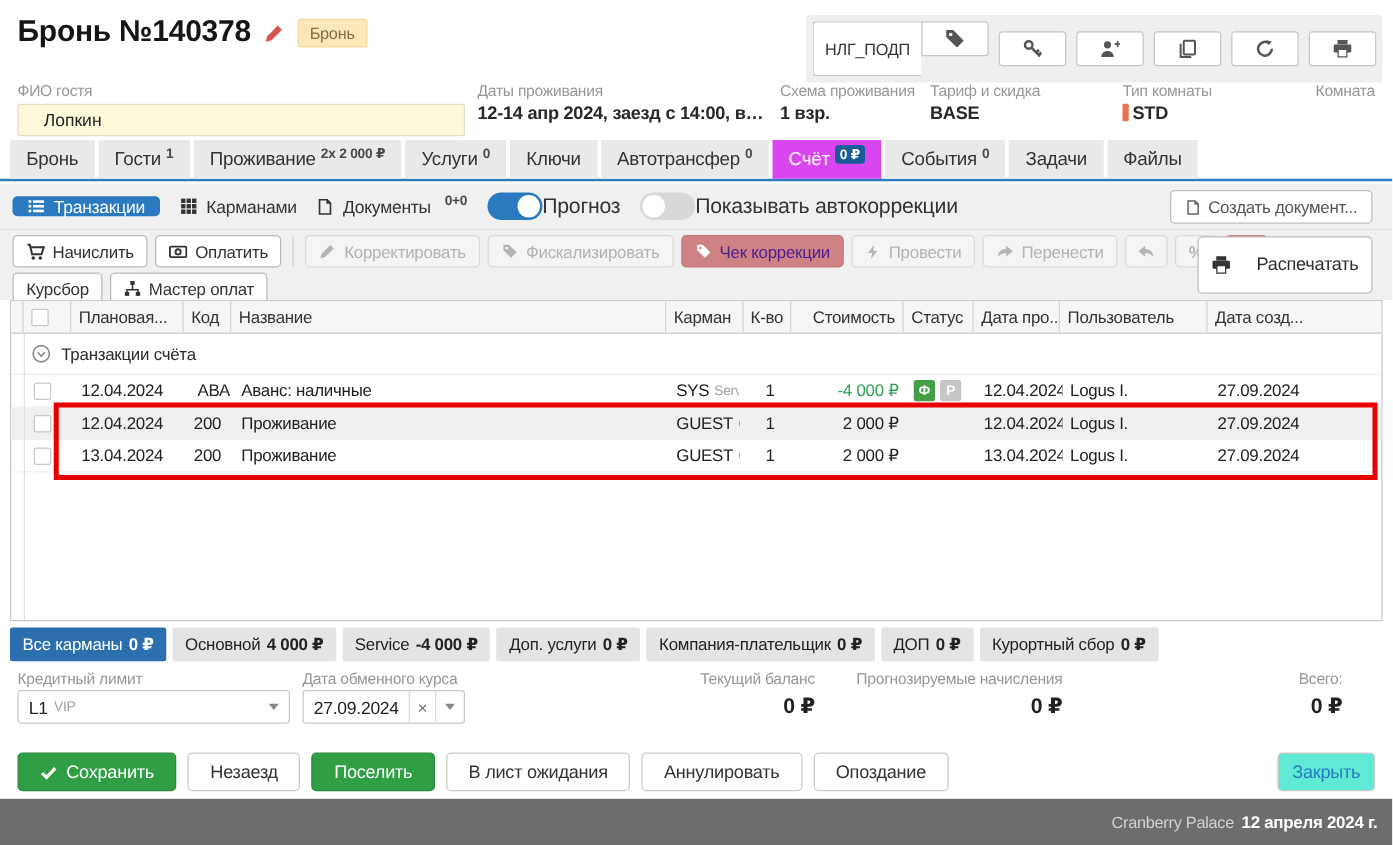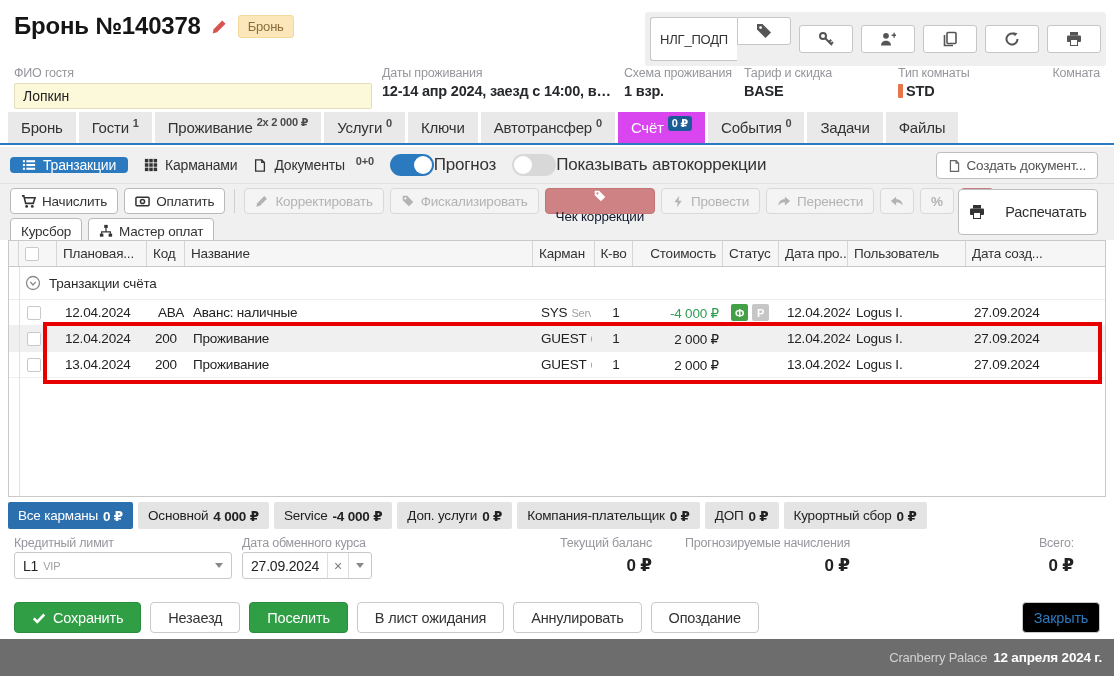--- a/index.html
+++ b/index.html
@@ -20,21 +20,21 @@
              display:flex;align-items:center;}
   .tool-btn{width:54px;height:28px;background:#fff;border:1px solid #c6c6c6;border-radius:3px;
             display:flex;align-items:center;justify-content:center;color:#555;cursor:pointer;}
   .tool-btn.joined{border-radius:0 3px 3px 0;}
 
   
   .f-label{font-size:12.5px;color:#95979c;margin-bottom:3px;}
   .f-value{font-size:14.5px;font-weight:600;color:#26282b;white-space:nowrap;}
   .field{position:absolute;top:66px;}
   .guest-input{width:358px;height:26px;background:#fcf8da;border:1px solid #e3ddb9;
-               font-size:14px;color:#222;padding:0 8px;border-radius:2px;
+               font-size:14px;color:#222;padding:0 20px;border-radius:2px;
                font-family:inherit;}
   .dates-value{width:232px;overflow:hidden;text-overflow:ellipsis;}
   .rt-bar{display:inline-block;width:5px;height:14px;background:#e8744a;border-radius:1px;
           margin-right:3px;vertical-align:-2px;}
 
   
   .tabsbar{position:absolute;top:112px;left:0;right:0;height:33px;border-bottom:2px solid #2b7abf;
            display:flex;align-items:flex-end;padding-left:8px;gap:3px;}
   .tab{height:31px;background:#e9e9e9;padding:0 13px;font-size:15px;color:#333;
        display:flex;align-items:center;cursor:pointer;white-space:nowrap;}
@@ -60,21 +60,21 @@
               display:flex;align-items:center;gap:6px;padding:0 11px;cursor:pointer;}
 
   
   .actionsbar{position:absolute;top:183px;left:0;right:0;height:57px;background:#f0f0f0;
               border-top:1px solid #e0e0e0;}
   .act-row1{position:absolute;left:10px;top:4px;display:flex;align-items:center;gap:6px;}
   .act-row2{position:absolute;left:10px;top:34px;display:flex;align-items:center;gap:6px;}
   .abtn{height:26px;background:#fff;border:1px solid #b9b9b9;border-radius:4px;color:#333;
         font-size:13.5px;display:flex;align-items:center;gap:6px;padding:0 10px;cursor:pointer;white-space:nowrap;}
   .abtn.disabled{background:#f4f4f4;border-color:#d9d9d9;color:#b3b3b3;}
-  .abtn.danger-active{background:#cf8283;border-color:#c47576;color:#0f172a;flex-direction:column;}
+  .abtn.danger-active{background:#cf8283;border-color:#c47576;color:#4c1d95;}
   .abtn.icon-only{width:34px;padding:0;justify-content:center;}
   .abtn.trash{background:#d4898d;border-color:#c97d81;color:#9c2f2f;}
   .vsep{width:1px;height:24px;background:#cfcfcf;margin:0 3px;}
   .print-btn{position:absolute;right:16px;top:189px;width:140px;height:46px;background:#fff;
              border:1px solid #bdbdbd;border-radius:4px;color:#2f2f2f;font-size:14.5px;
              display:flex;align-items:center;justify-content:center;gap:20px;cursor:pointer;}
 
   
   .tablewrap{position:absolute;top:240px;left:8px;width:1098px;height:257px;
              border:1px solid #c9c9c9;background:#fff;font-size:13.5px;}
@@ -138,21 +138,21 @@
   .exch-dd{padding:0 7px;border-left:1px solid #ddd;height:100%;display:flex;align-items:center;cursor:pointer;}
   .sumcol{position:absolute;top:536px;text-align:right;}
   .sumcol .val{font-size:17px;font-weight:600;color:#222;margin-top:5px;}
 
   
   .bottombar{position:absolute;top:602px;left:14px;display:flex;gap:9px;}
   .bbtn{height:31px;border-radius:4px;font-size:14.5px;display:flex;align-items:center;
         justify-content:center;gap:7px;padding:0 17px;cursor:pointer;background:#fff;
         border:1px solid #c9c9c9;color:#333;white-space:nowrap;}
   .bbtn.green{background:#2f9e44;border-color:#2a8c3c;color:#fff;}
-  .close-btn{position:absolute;right:14px;top:602px;width:78px;height:31px;background:#000000;
+  .close-btn{position:absolute;right:14px;top:602px;width:78px;height:31px;background:#5eead4;
              border:1px solid #c9c9c9;border-radius:4px;color:#2b7abf;font-size:14.5px;
              display:flex;align-items:center;justify-content:center;cursor:pointer;}
 
   
   .statusbar{position:absolute;left:0;right:0;bottom:0;height:37px;background:#6d6d6d;
              display:flex;align-items:center;justify-content:flex-end;padding-right:12px;gap:6px;}
   .statusbar .hotel{color:#d2d2d2;font-size:13px;}
   .statusbar .date{color:#fff;font-size:13.5px;font-weight:700;}
 
   .icon{flex:none;display:inline-flex;}

